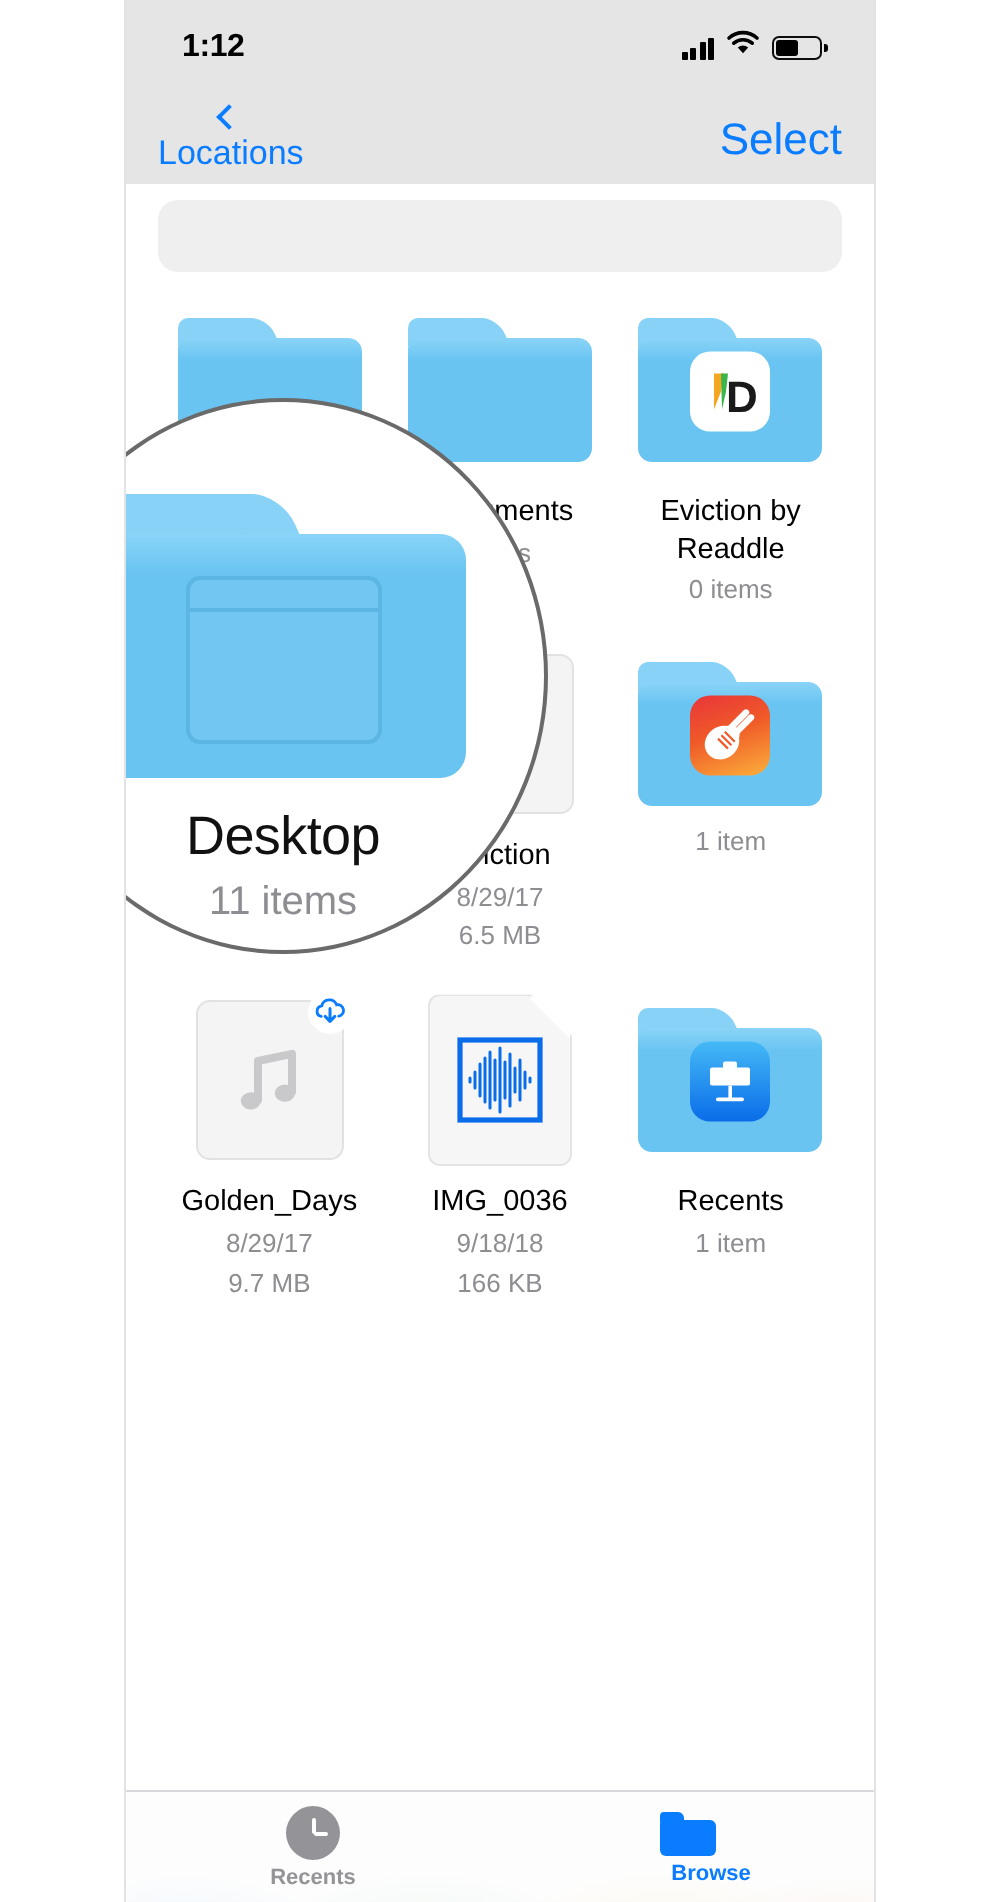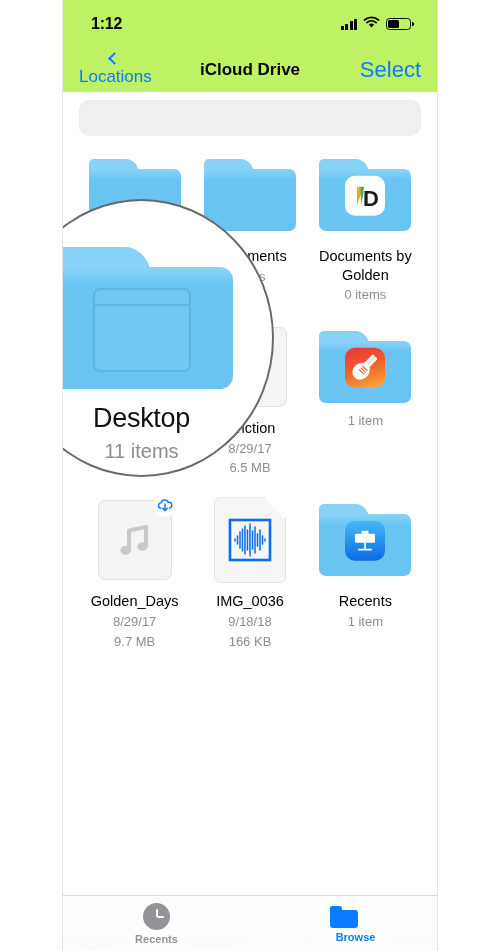--- a/index.html
+++ b/index.html
@@ -7,21 +7,21 @@
     width: 500px; height: 951px;
     background: #ffffff;
     font-family: "Liberation Sans", sans-serif;
     overflow: hidden;
   }
 
   
   #phone {
     position: absolute; left: 62px; top: 0;
     width: 376px; height: 951px;
-    background: #bef264;
+    background: #e5e5e5;
     border-left: 1px solid #e3e3e3;
     border-right: 1px solid #e3e3e3;
     overflow: hidden;
   }
 
   
   #statusbar {
     position: relative; height: 48px;
     display: flex; align-items: center; justify-content: space-between;
     padding: 0 26px 0 28px;
@@ -265,21 +265,20 @@
           <span class="nub"></span>
       </span>
     </div>
   </div>
 
   <div id="navbar">
     <div id="back-btn">
       <span class="chev-left"></span>
       <span>Locations</span>
     </div>
-    <div id="nav-title">iCloud Drive</div>
     <div id="select-btn">Select</div>
   </div>
 
   <div id="content">
 
     <div id="searchbar"></div>
 
     <div class="grid">
 
       <div class="tile">
@@ -311,21 +310,21 @@
               <div class="body"></div>
             <div class="badge badge-readdle">
               <svg width="34" height="34" viewBox="0 0 34 34">
                 <path d="M9 8h5l-1.5 9L9 26z" fill="#f5a623"></path>
                 <path d="M12.5 8h3.5l-1 9-2 9z" fill="#3ab54a"></path>
                 <text x="15" y="27" font-family="Liberation Sans, sans-serif" font-size="22" font-weight="700" fill="#1a1a1a">D</text>
               </svg>
             </div>
           </div>
         </div>
-        <div class="tile-name">Documents by Golden</div>
+        <div class="tile-name">Eviction by Readdle</div>
         <div class="tile-meta">0 items</div>
       </div>
 
       <div class="tile">
         <div class="thumb">
           <div class="folder">
             <div class="tab"></div>
               <div class="body"></div>
             <div class="badge badge-drafts">
               <svg width="24" height="24" viewBox="0 0 24 24">

